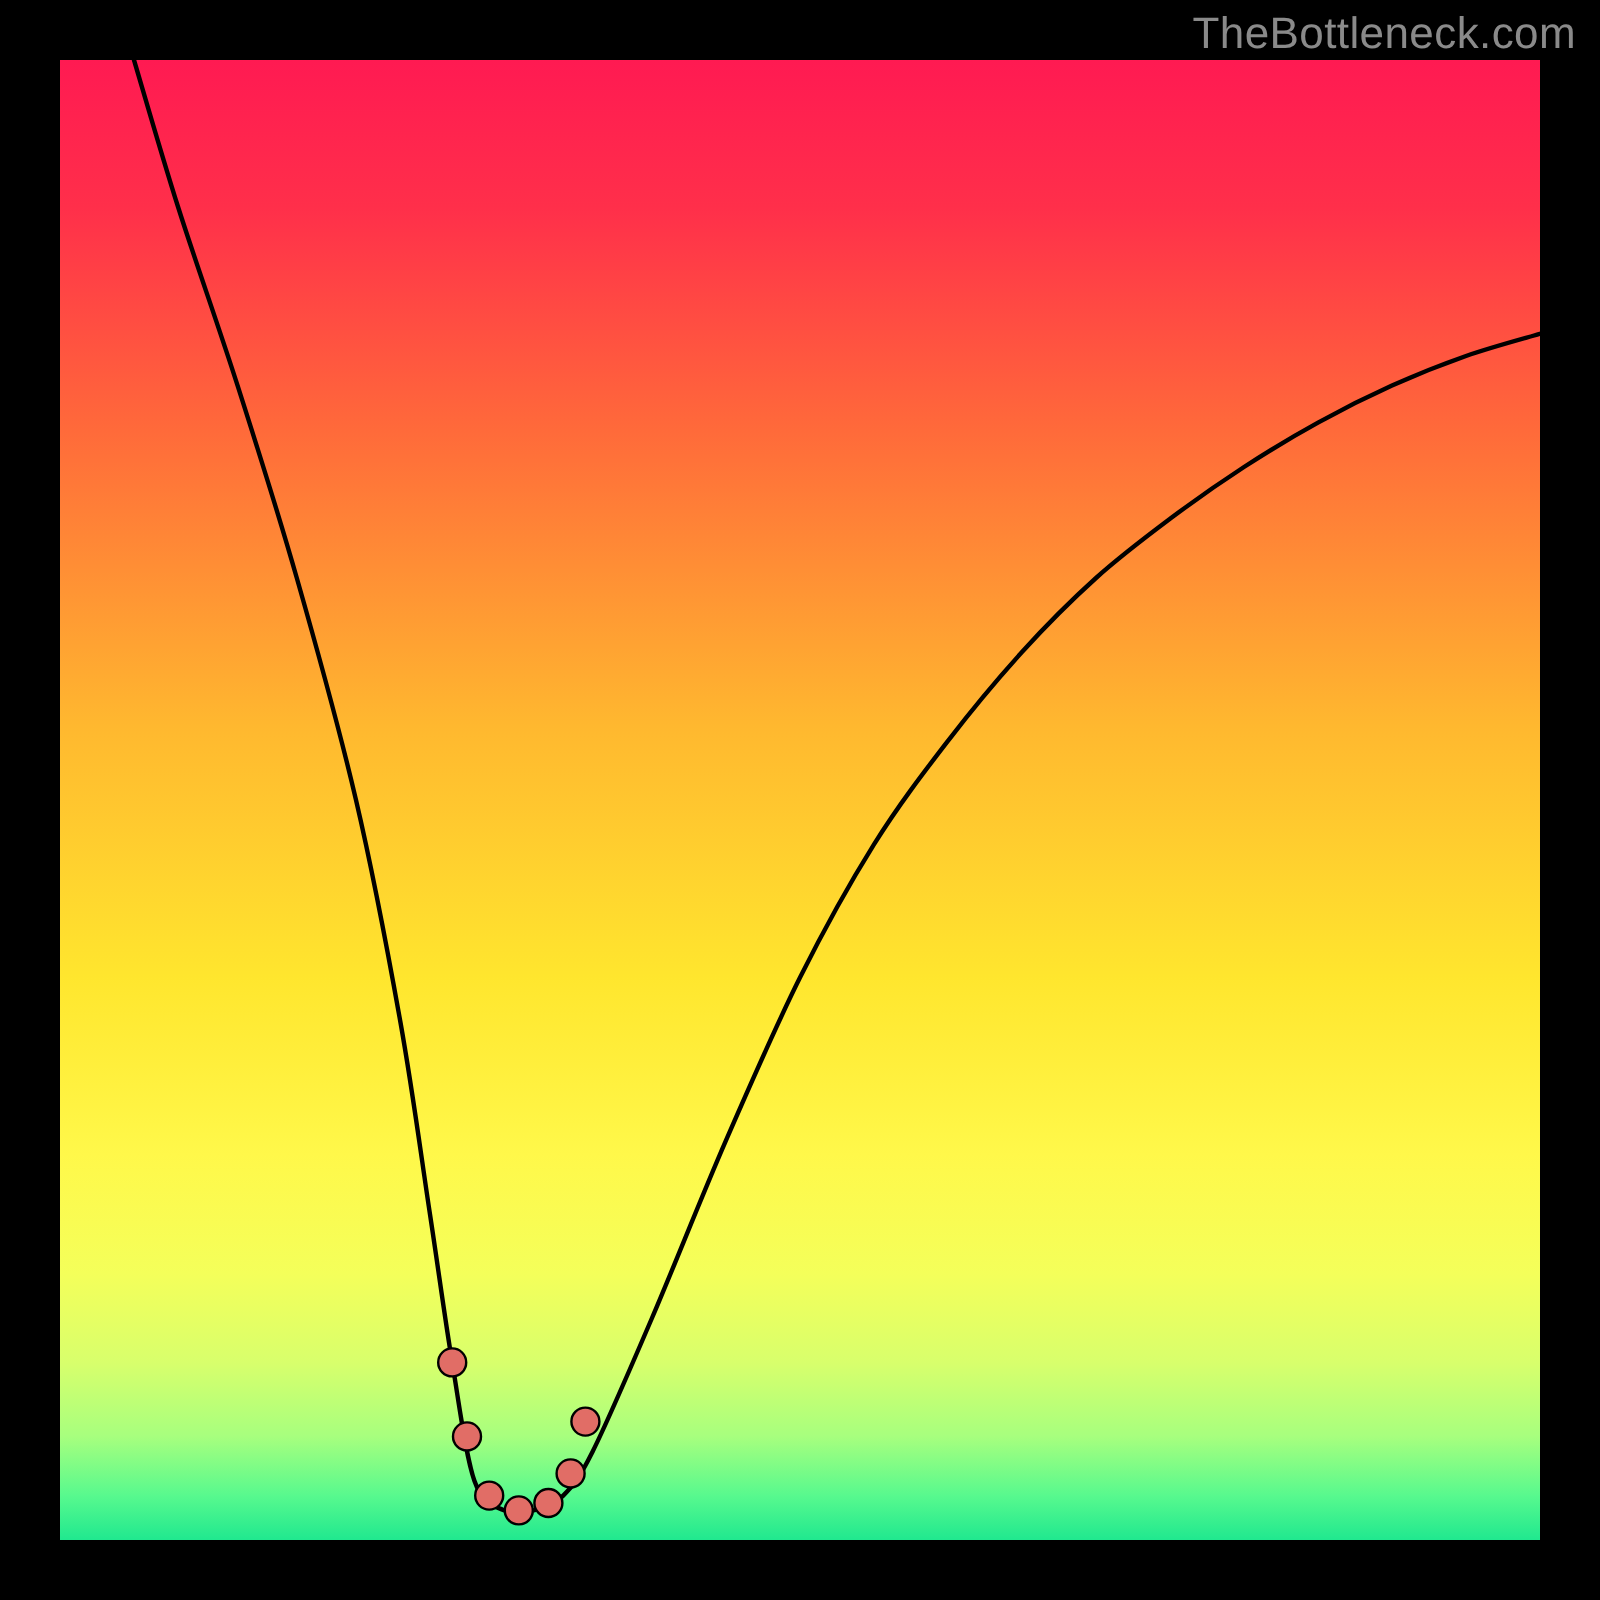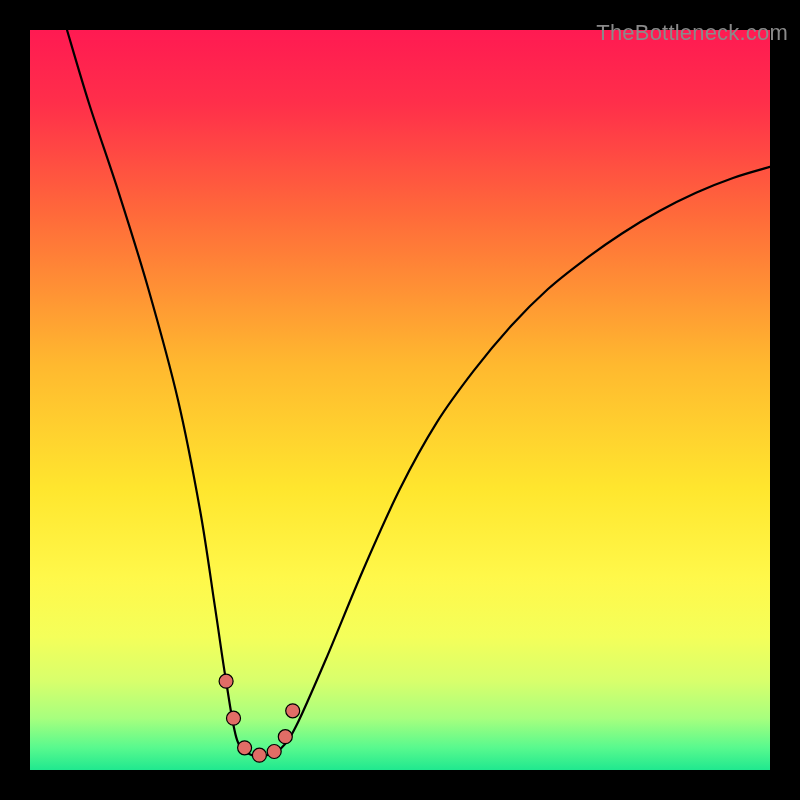--- a/index.html
+++ b/index.html
@@ -54,21 +54,20 @@
   }
   .watermark {
     position: absolute;
     top: 4px;
     right: 12px;
     font-family: Arial, Helvetica, sans-serif;
     font-size: 22px;
     color: #8a8a8a;
     letter-spacing: 0.2px;
     user-select: none;
-    margin-top: 16px;
   }
 </style>
 </head>
 <body>
 
 <div class="frame">
   <div class="plot">
     <svg class="gradient" viewBox="0 0 740 740" preserveAspectRatio="none">
       <defs>
         <linearGradient id="bg-grad" x1="0" y1="0" x2="0" y2="1">

